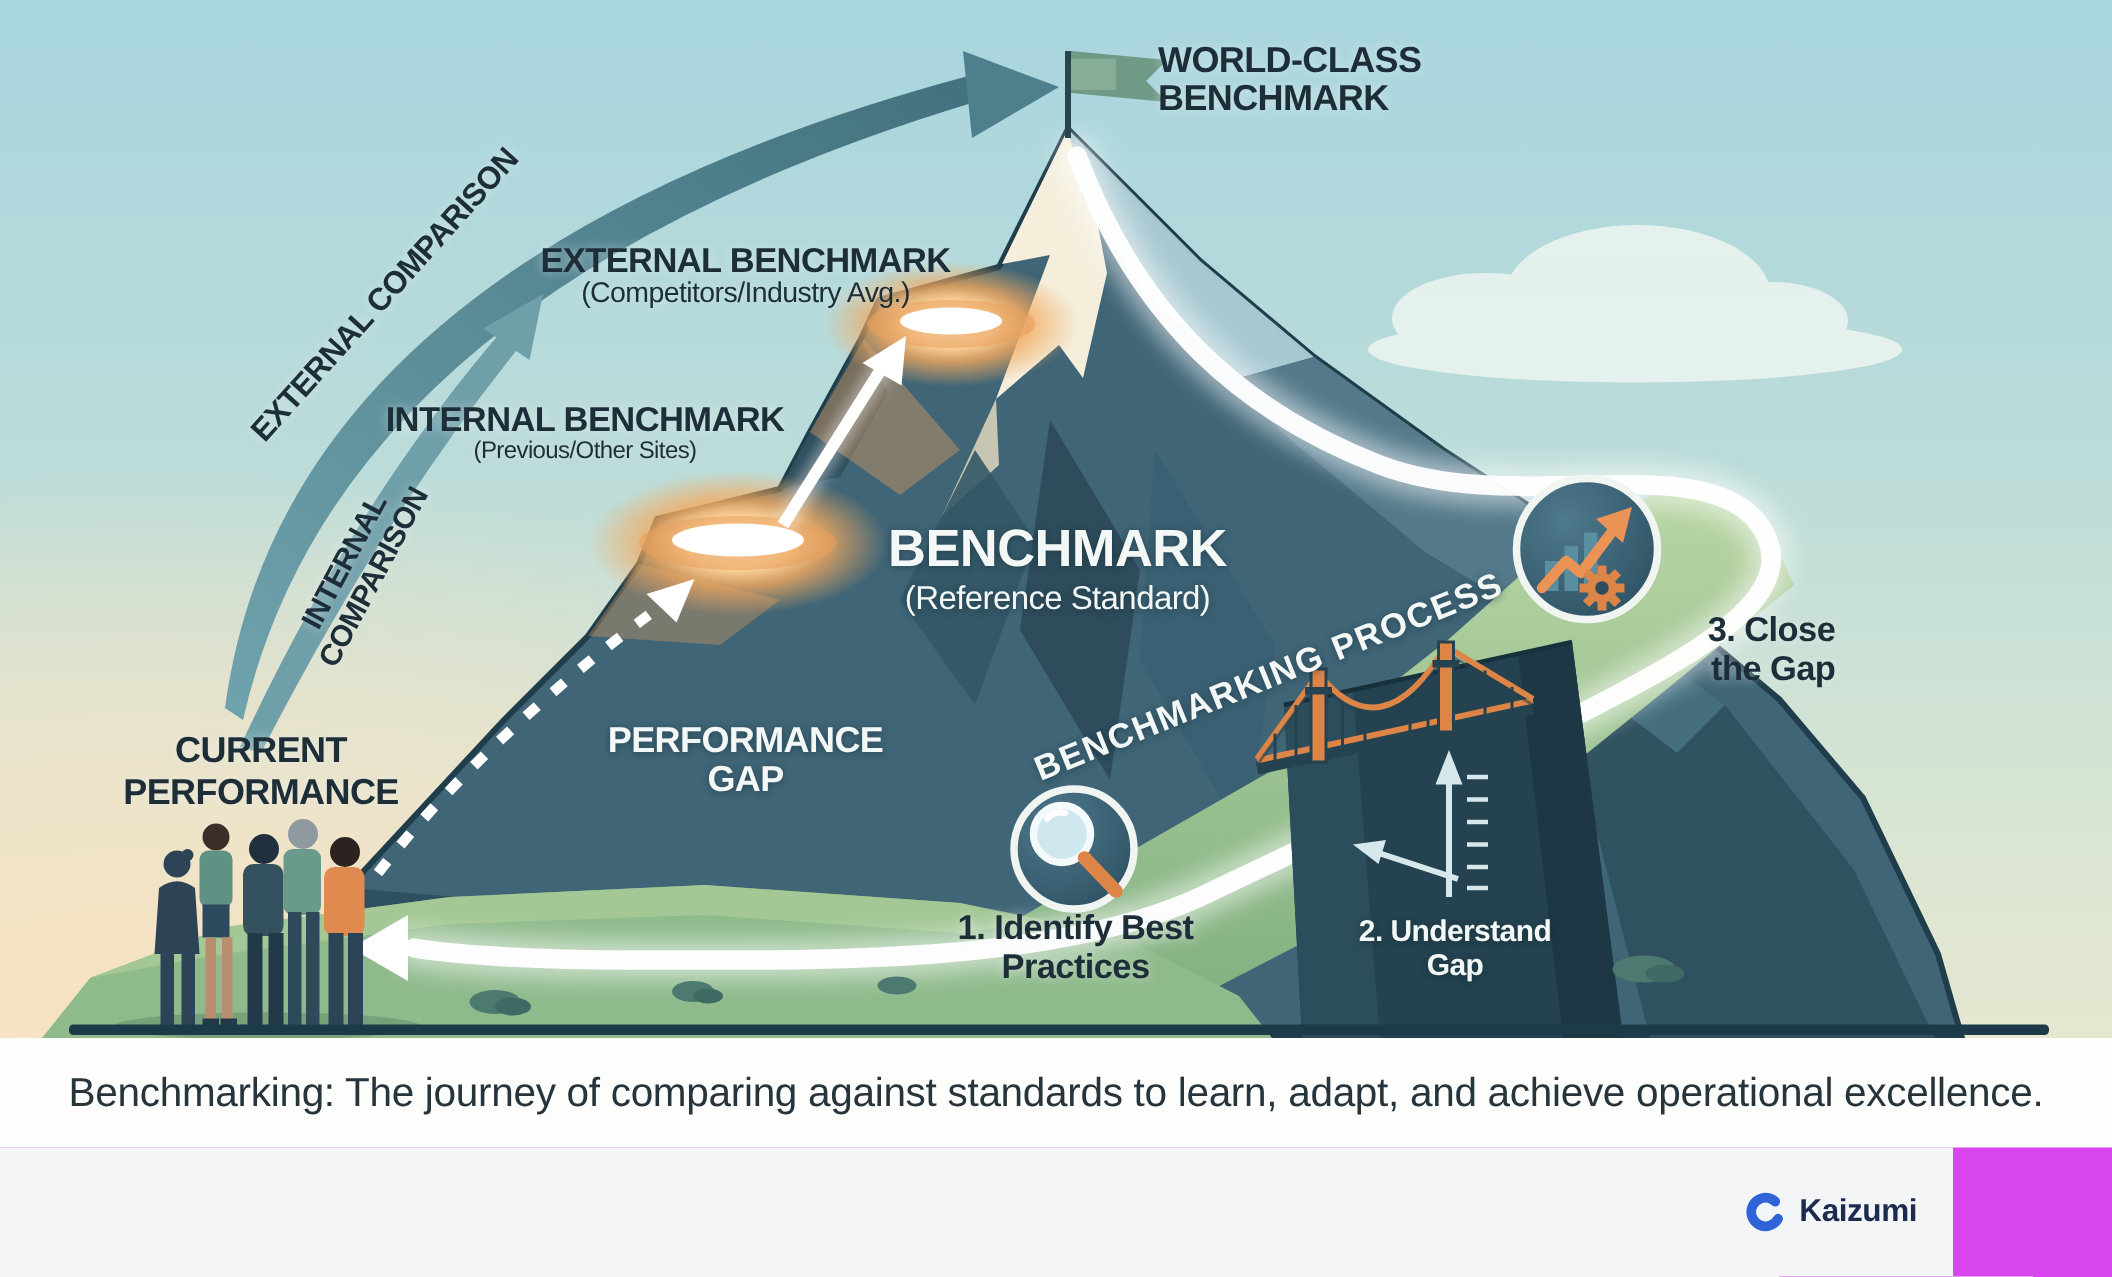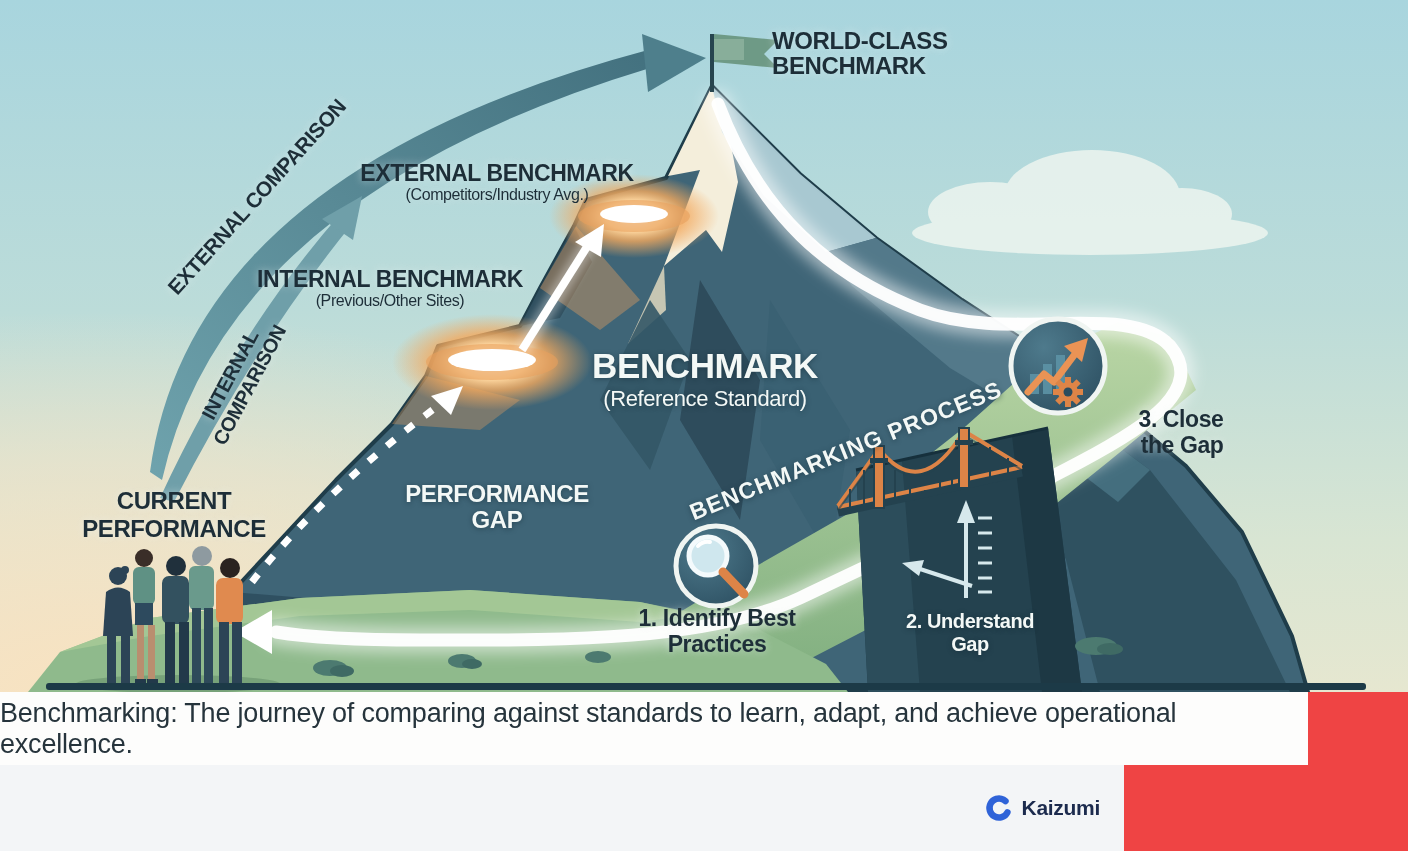--- a/index.html
+++ b/index.html
@@ -1,46 +1,46 @@
 <!DOCTYPE html>
 <html><head>
 <meta charset="utf-8">
 <style>
   html,body{margin:0;padding:0;background:#e9ecee;}
-  #stage{position:relative;width:1408px;height:851px;overflow:hidden;background:#ef4444;
+  #stage{position:relative;width:1408px;height:851px;overflow:hidden;background:#d946ef;
          font-family:"Liberation Sans","DejaVu Sans",sans-serif;}
   #art{position:absolute;left:0;top:0;width:1408px;height:692px;}
   #art svg{position:absolute;left:0;top:0;}
   .lbl{position:absolute;font-weight:bold;color:#1d2e38;letter-spacing:-0.4px;
        text-shadow:0 0 8px rgba(235,244,244,.55);}
   .lbl .sub{font-weight:normal;}
   .lbl.light{color:#f3f8f6;text-shadow:0 1px 5px rgba(18,40,52,.5);}
   .ctr{transform:translateX(-50%);text-align:center;}
   #lbl-world-class{left:772px;top:28px;font-size:24px;line-height:1.06;text-align:left;}
   #lbl-external-benchmark{left:497px;top:133px;font-size:23px;line-height:1.1;margin-top:28px;}
-  #lbl-external-benchmark .sub{font-size:16px;}
+  #lbl-external-benchmark .sub{font-size:19px;}
   #lbl-internal-benchmark{left:390px;top:267px;font-size:23px;line-height:1.1;}
   #lbl-internal-benchmark .sub{font-size:16px;}
   #lbl-benchmark{left:705px;top:348px;font-size:35px;line-height:1.0;}
   #lbl-benchmark .sub{font-size:22px;margin-top:5px;}
   #lbl-external-comparison{left:257px;top:197px;transform:translate(-50%,-50%) rotate(-48deg);
       font-size:21px;white-space:nowrap;}
   #lbl-internal-comparison{left:240px;top:380px;transform:translate(-50%,-50%) rotate(-62deg);
       font-size:20px;line-height:1.12;text-align:center;}
   #lbl-current-performance{left:174px;top:487px;font-size:24px;line-height:1.16;}
   #lbl-performance-gap{left:497px;top:481px;font-size:24px;line-height:1.1;}
   #lbl-benchmarking-process{left:846px;top:451px;transform:translate(-50%,-50%) rotate(-22deg);
       font-size:23px;letter-spacing:1.2px;white-space:nowrap;}
   #lbl-step1{left:717px;top:606px;font-size:23px;line-height:1.12;}
   #lbl-step2{left:970px;top:610px;font-size:20px;line-height:1.15;}
   #lbl-step3{left:1181px;top:406px;font-size:23px;line-height:1.15;text-align:right;}
-  #caption-bar{position:absolute;left:0;top:692px;width:1308px;height:73px;background:#fdfdfc;
+  #caption-bar{position:absolute;left:0;top:692px;width:1408px;height:73px;background:#fdfdfc;
       display:flex;align-items:center;justify-content:center;}
   #caption-text{font-size:27px;color:#26343c;letter-spacing:-0.2px;}
-  #footer-bar{position:absolute;left:0;top:765px;width:1124px;height:86px;background:#f3f5f7;}
+  #footer-bar{position:absolute;left:0;top:765px;width:1264px;height:86px;background:#f3f5f7;padding-left:38px;}
   #brand{position:absolute;right:24px;top:50%;transform:translateY(-50%);
       display:flex;align-items:center;gap:8px;}
   #brand-name{font-size:21px;font-weight:bold;color:#1c2b4e;letter-spacing:-0.3px;}
 </style>
 </head>
 <body>
 
 <div id="stage">
   <div id="art">
     <svg width="1408" height="692" viewBox="0 0 1408 692">

